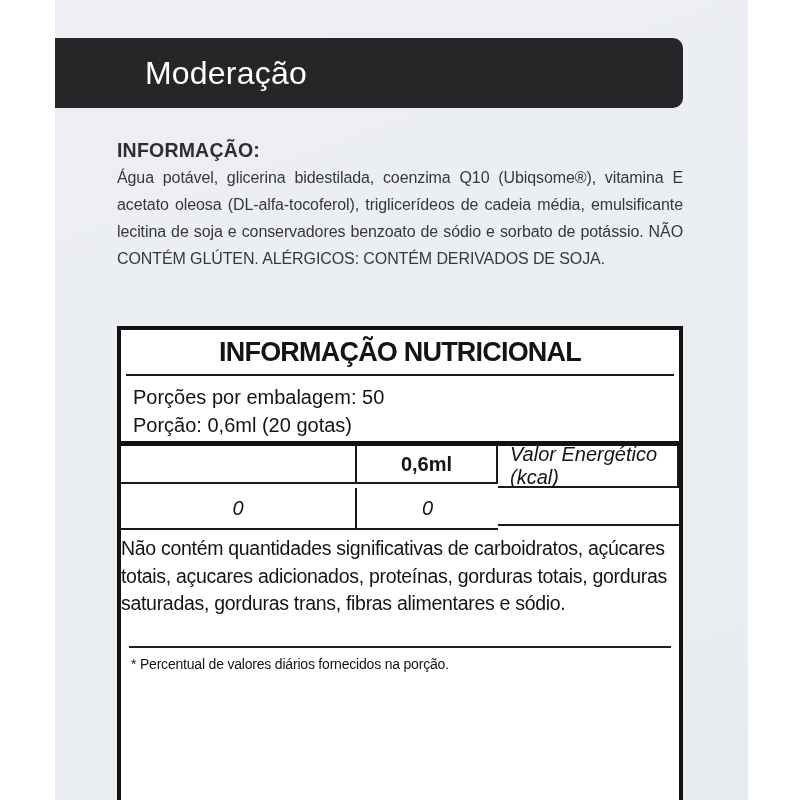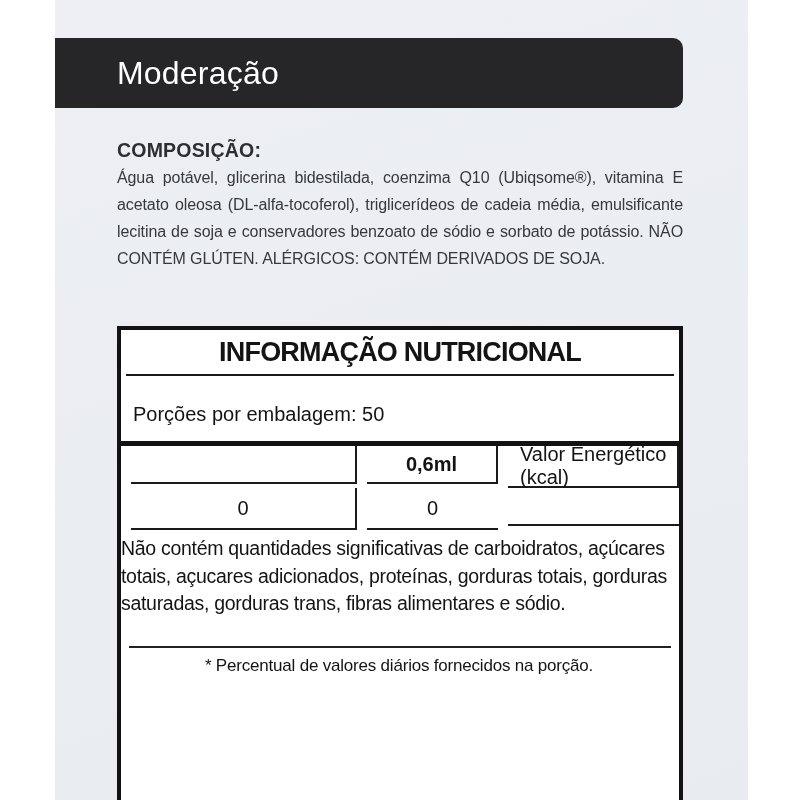--- a/index.html
+++ b/index.html
@@ -18,21 +18,21 @@
   }
   
   .banner {
     position: absolute;
     left: 55px; top: 38px;
     width: 628px; height: 70px;
     background: #262628;
     border-radius: 0 10px 10px 0;
     display: flex;
     align-items: center;
-    padding-left: 62px;
+    padding-left: 90px;
     color: #ffffff;
     font-size: 32px;
     letter-spacing: 0.2px;
     white-space: nowrap;
   }
   .banner .t-bold { font-weight: bold; margin-left: 9px; }
   
   .composition {
     position: absolute;
     left: 117px; top: 137px;
@@ -68,81 +68,80 @@
     display: flex;
     align-items: center;
     justify-content: center;
     font-weight: bold;
     font-size: 27px;
     letter-spacing: -0.8px;
     border-bottom: 2px solid #1a1a1a;
   }
   .nt-servings {
     height: 70px;
-    padding: 24px 8px 0 12px;
+    padding: 7px 8px 0 12px;
     font-size: 20px;
     line-height: 28px;
     border-bottom: 5px solid #121212;
   }
   .nt-grid {
     display: grid;
     grid-template-columns: 236px 141px auto;
   }
   .cell {
     display: flex;
     align-items: center;
     border-bottom: 2px solid #1a1a1a;
     font-size: 20px;
-    margin-left: 10px;
   }
   .cell.c0, .cell.c1 { border-right: 2px solid #1a1a1a; }
   .cell.c0 { padding-left: 12px; }
   .cell.c1, .cell.c2 { justify-content: center; }
   .cell.head { height: 38px; font-weight: bold; }
-  .cell.r0 { height: 42px; }
+  .cell.r0 { height: 42px; font-style: italic; }
   .cell.r1 { height: 38px; }
   .nt-note {
     height: 116px;
     padding: 5px 8px 0 0;
     font-size: 19.5px;
     line-height: 27.5px;
     letter-spacing: -0.3px;
   }
   .nt-sep {
     height: 2px;
     margin: 0 8px;
     background: #222222;
   }
   .nt-footnote {
     height: 43px;
     padding: 8px 12px 0 10px;
-    font-size: 17px;
+    font-size: 14px;
     letter-spacing: -0.2px;
-    text-align: center;
   }
 </style>
 </head>
 <body>
 
 <div class="panel"></div>
 
 <div class="banner">
   <span class="t-reg">Moderação</span>
 </div>
 
 <div class="composition">
-  <div class="comp-heading">COMPOSIÇÃO:</div>
+  <div class="comp-heading">INFORMAÇÃO:</div>
   <p class="comp-body">Água potável, glicerina bidestilada, coenzima Q10 (Ubiqsome®), vitamina E acetato oleosa (DL-alfa-tocoferol), triglicerídeos de cadeia média, emulsificante lecitina de soja e conservadores benzoato de sódio e sorbato de potássio.  NÃO CONTÉM GLÚTEN. ALÉRGICOS: CONTÉM DERIVADOS DE SOJA.</p>
 </div>
 
 <div class="ntable">
   <div class="nt-title">INFORMAÇÃO NUTRICIONAL</div>
 
   <div class="nt-servings">
     <div>Porções por embalagem: 50</div>
+    <div>Porção: 0,6ml (20 gotas)</div>
   </div>
 
   <div class="nt-grid">
     <div class="cell head c0"></div>
     <div class="cell head c1">0,6ml</div>
 
     <div class="cell r0 c0">Valor Energético (kcal)</div>
     <div class="cell r0 c1">0</div>
     <div class="cell r0 c2">0</div>
 

